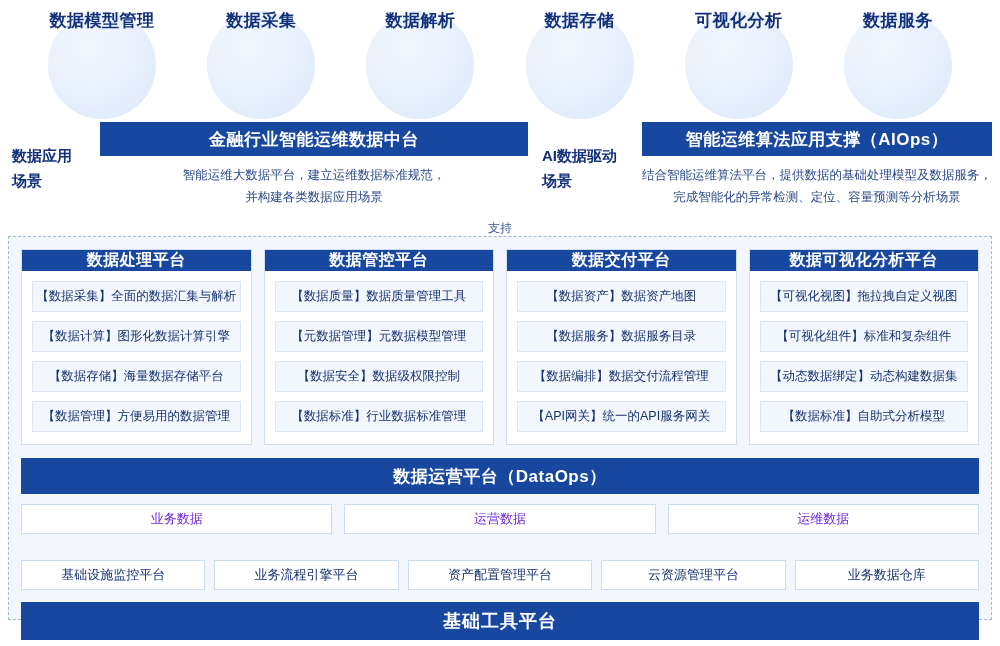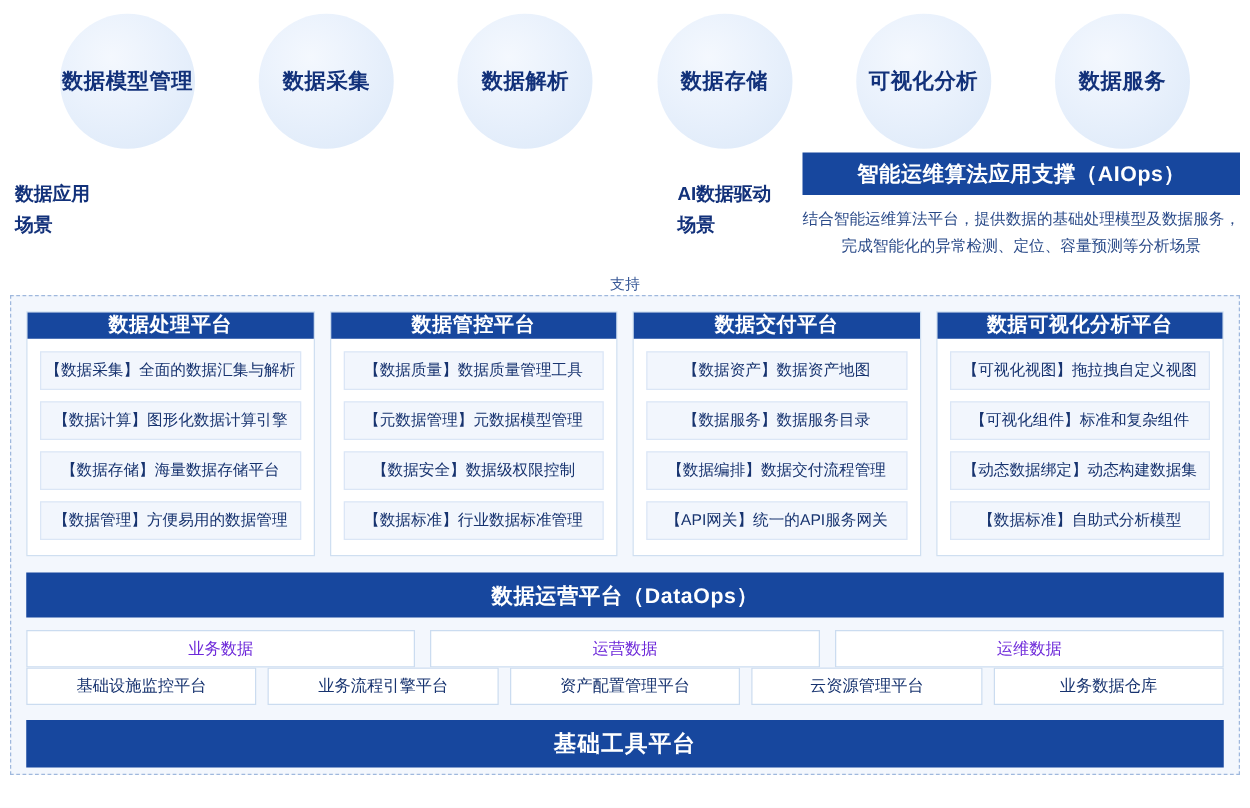--- a/index.html
+++ b/index.html
@@ -24,21 +24,20 @@
     align-items: center;
     padding: 8px 48px 0 48px;
     height: 122px;
   }
   .circle {
     width: 108px;
     height: 108px;
     border-radius: 50%;
     background: radial-gradient(circle at 38% 32%, #f4f8fe 0%, #e9f1fc 45%, #dbe8f8 100%);
     display: flex;
-    align-items: center;
     justify-content: center;
     color: #12317a;
     font-size: 17px;
     font-weight: bold;
     letter-spacing: 0.5px;
     text-align: center;
     line-height: 1.2;
   }
 
   
@@ -188,21 +187,21 @@
     display: flex;
     align-items: center;
     justify-content: center;
     font-size: 13px;
     color: #6d28d9;
   }
 
   .row-five {
     display: flex;
     gap: 9px;
-    margin-top: 0;
+    margin-top: 26px;
   }
   .cell5 {
     flex: 1 1 0;
     background: #ffffff;
     border: 1px solid #cbdcf0;
     height: 30px;
     display: flex;
     align-items: center;
     justify-content: center;
     font-size: 13px;
@@ -245,20 +244,27 @@
     <span>数据服务</span>
   </div>
 </div>
 
 <div class="scenario-band">
 
   <div class="scenario-group left">
     <div class="scenario-label">
       <span>数据应用</span>
       <span>场景</span>
+    </div>
+    <div class="scenario-body">
+      <div class="scenario-title">金融行业智能运维数据中台</div>
+      <div class="scenario-desc">
+        <span>智能运维大数据平台，建立运维数据标准规范，</span>
+        <span>并构建各类数据应用场景</span>
+      </div>
     </div>
   </div>
 
   <div class="scenario-group right">
     <div class="scenario-label wide">
       <span>AI数据驱动</span>
       <span>场景</span>
     </div>
     <div class="scenario-body">
       <div class="scenario-title">智能运维算法应用支撑（AIOps）</div>

